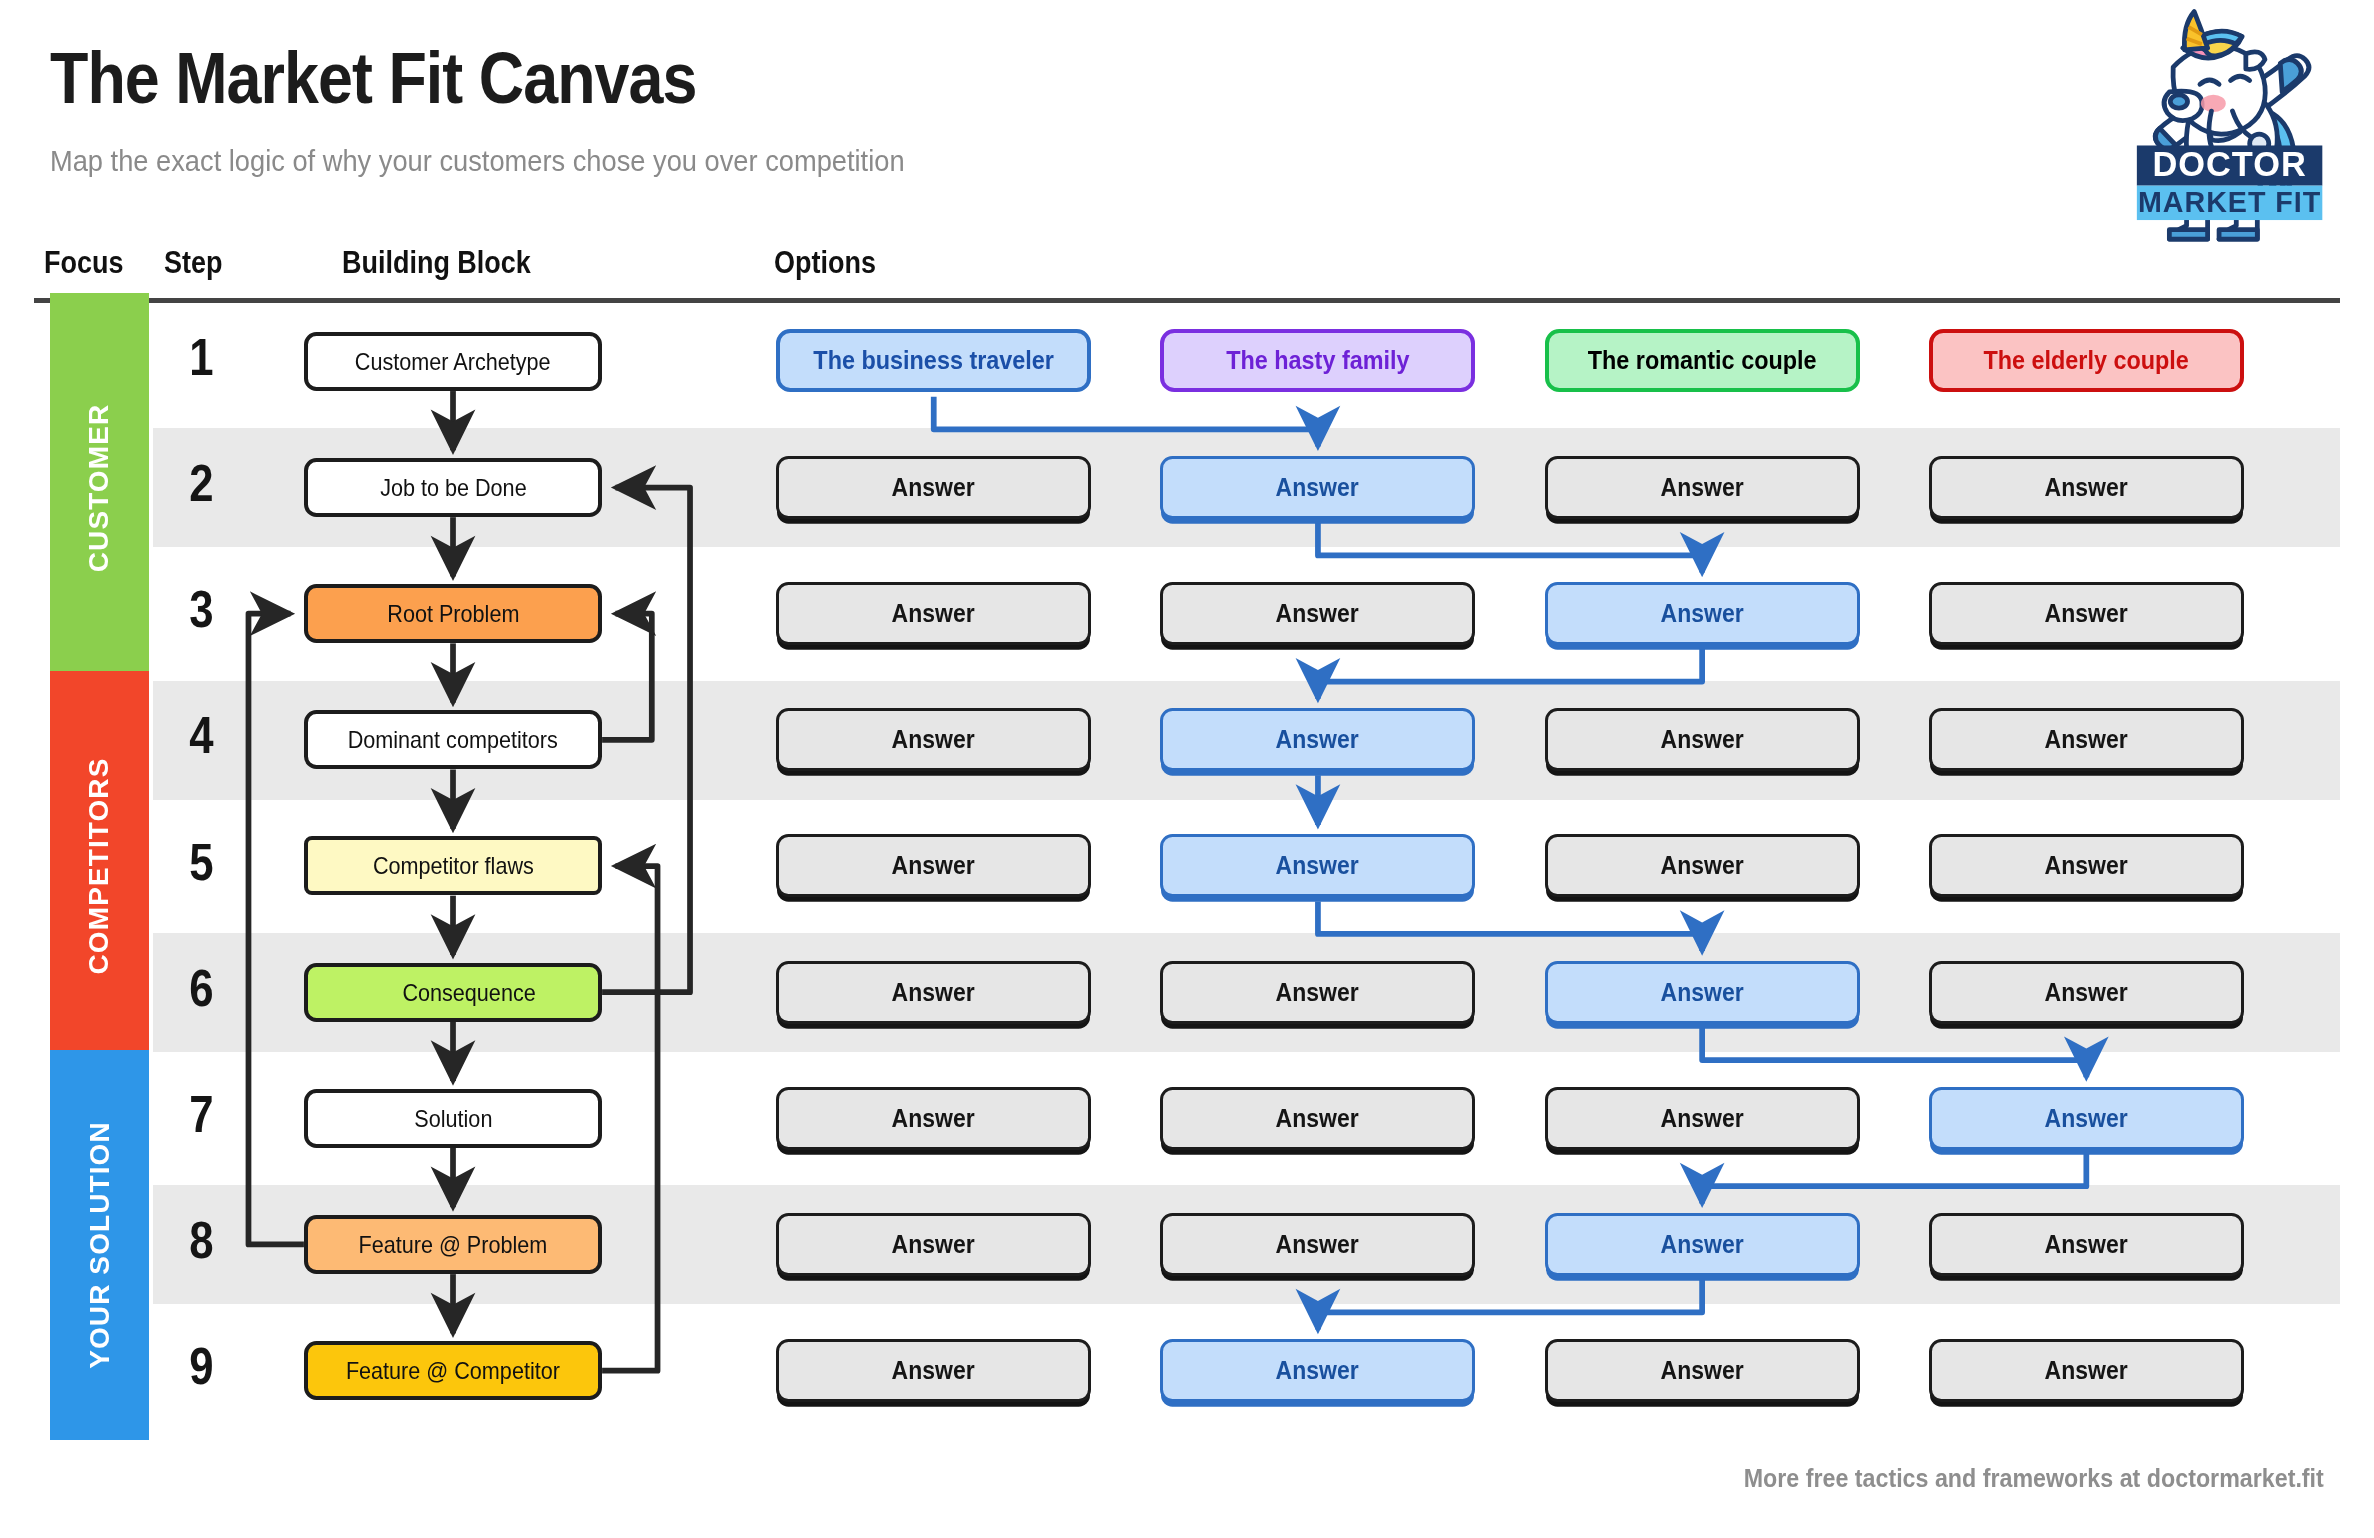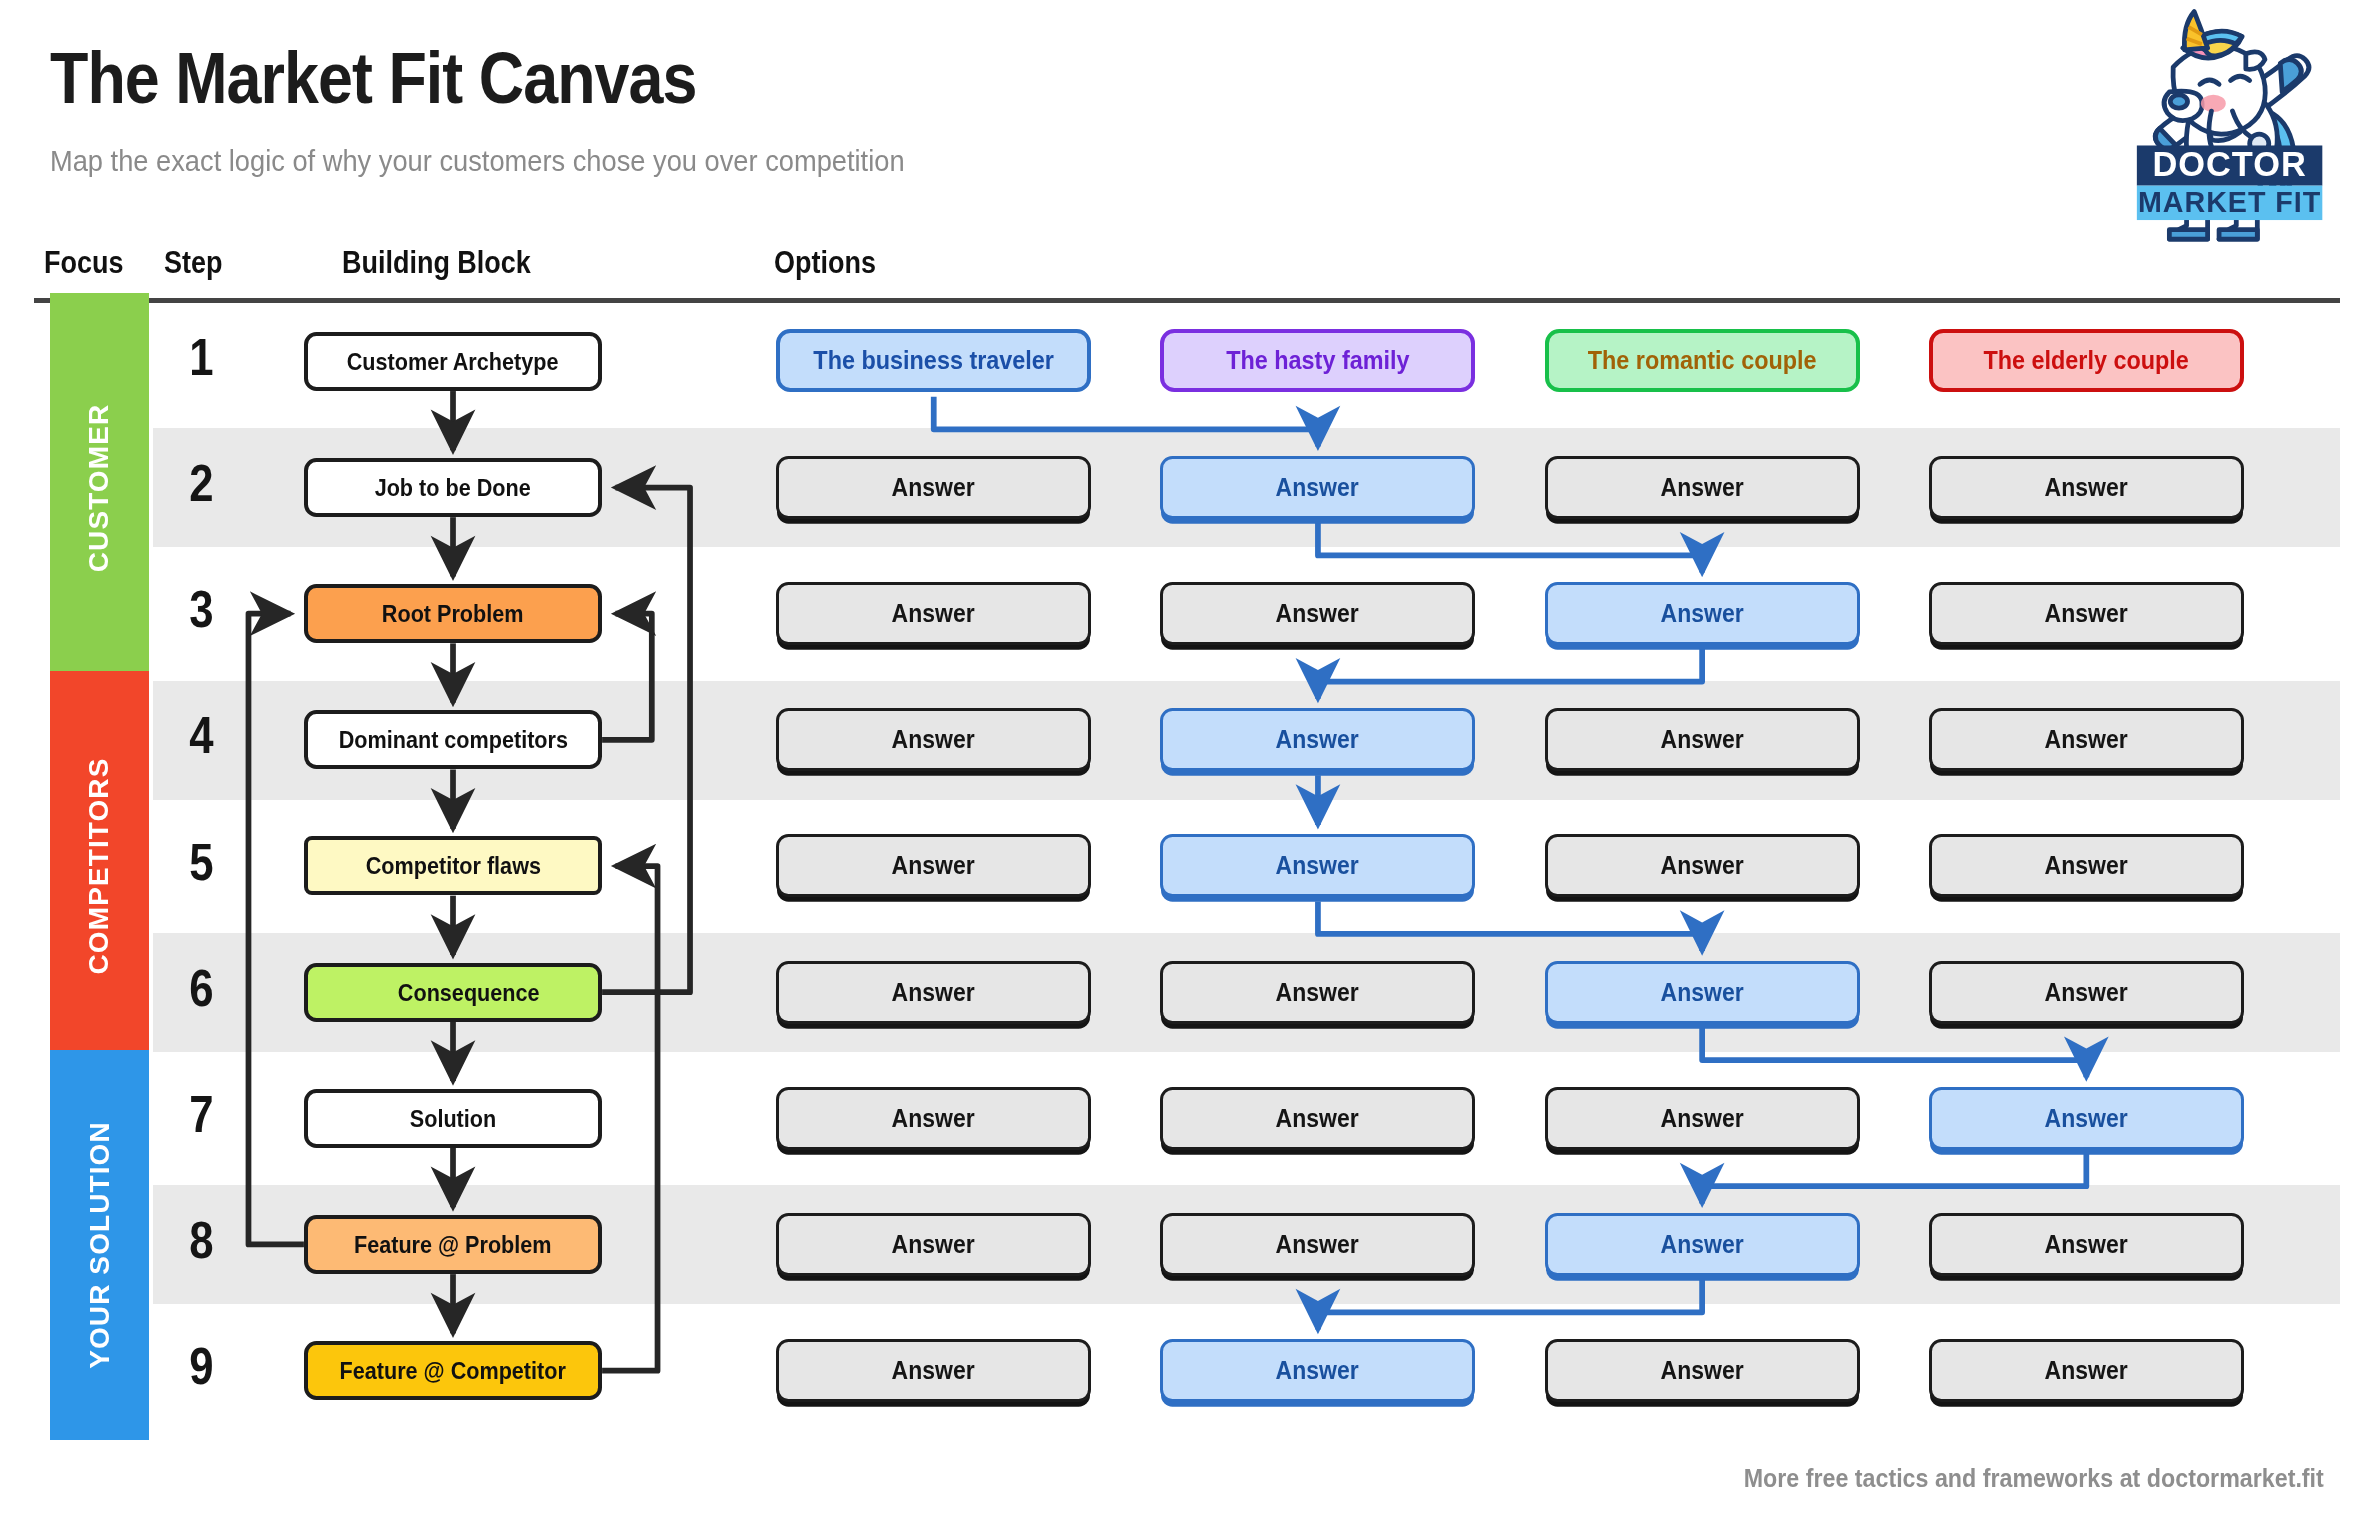--- a/index.html
+++ b/index.html
@@ -61,21 +61,21 @@
     position: absolute; left: 168px; width: 67px;
     text-align: center; font-size: 52px; font-weight: 700; color: #151515;
     transform: scaleX(0.84); transform-origin: center center;
   }
 
   
   .bb {
     position: absolute; left: 304px; width: 298px; height: 59px;
     border: 4.8px solid #1c1c1c; border-radius: 12.4px;
     display: flex; align-items: center; justify-content: center;
-    font-size: 24px; font-weight: 700; color: #111;
+    font-size: 24px; font-weight: 400; color: #111;
     background: #ffffff; z-index: 6;
   }
   .bb span { transform: scaleX(0.9); white-space: nowrap; }
 
   
   .ans {
     position: absolute; width: 315px; height: 63px;
     border: 3.8px solid #1c1c1c; border-radius: 12.4px; background: #e6e6e6;
     display: flex; align-items: center; justify-content: center;
     font-size: 25px; font-weight: 600; color: #151515;
@@ -238,21 +238,21 @@
       <span>Feature @ Competitor</span>
     </div>
   </div>
 <div id="optionpills">
     <div class="opt" style="left: 776px; background: rgb(195, 221, 251); border-color: rgb(47, 111, 196); color: rgb(27, 79, 168);">
       <span>The business traveler</span>
     </div>
     <div class="opt" style="left: 1160px; background: rgb(221, 208, 253); border-color: rgb(122, 47, 224); color: rgb(109, 33, 214);">
       <span>The hasty family</span>
     </div>
-    <div class="opt" style="left: 1545px; background: rgb(182, 243, 198); border-color: rgb(24, 192, 74); color: #a16207;">
+    <div class="opt" style="left: 1545px; background: rgb(182, 243, 198); border-color: rgb(24, 192, 74); color: #000000;">
       <span>The romantic couple</span>
     </div>
     <div class="opt" style="left: 1929px; background: rgb(251, 195, 195); border-color: rgb(204, 15, 15); color: rgb(204, 15, 15);">
       <span>The elderly couple</span>
     </div>
   </div>
 <div id="answers">
     <div class="ans" style="left: 776px; top: 456px;">
       <span>Answer</span>
     </div>

